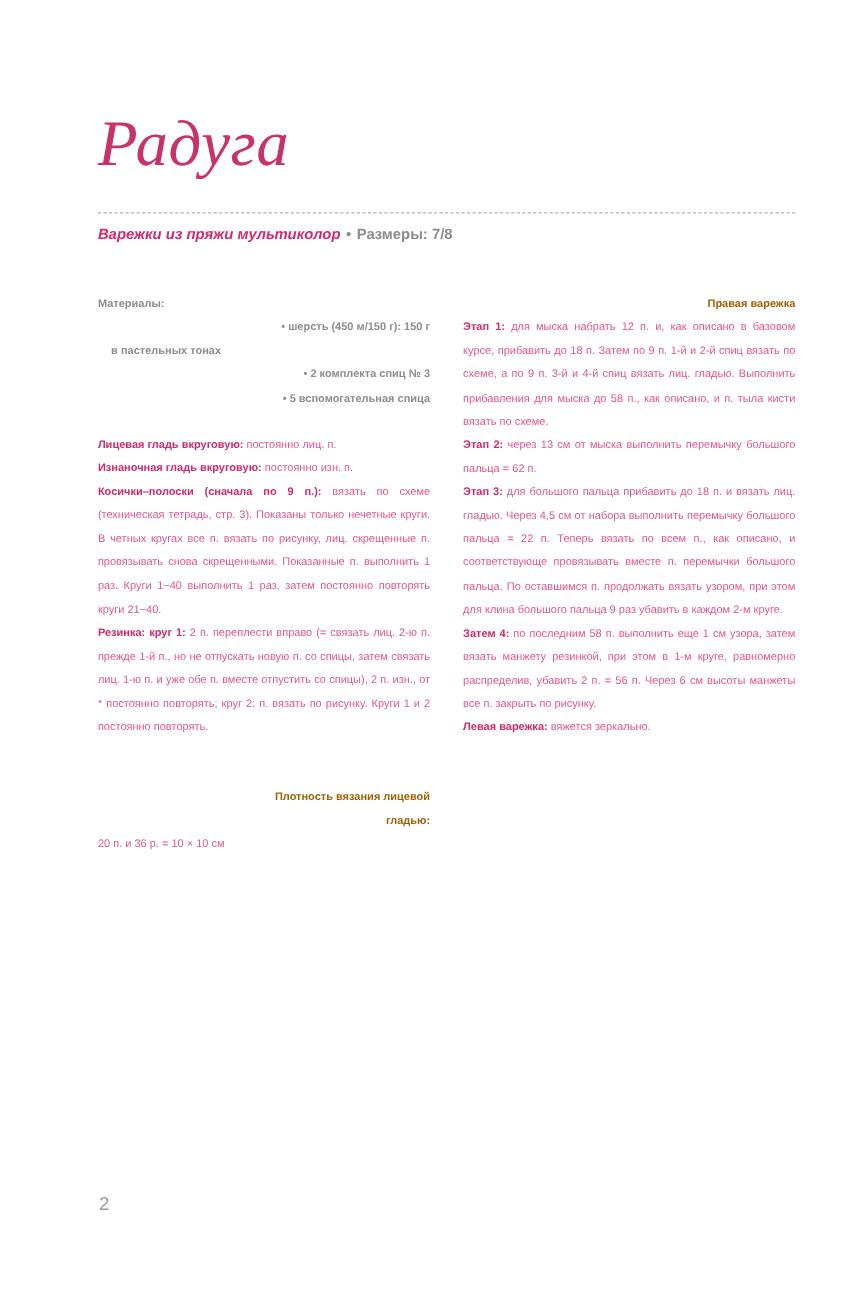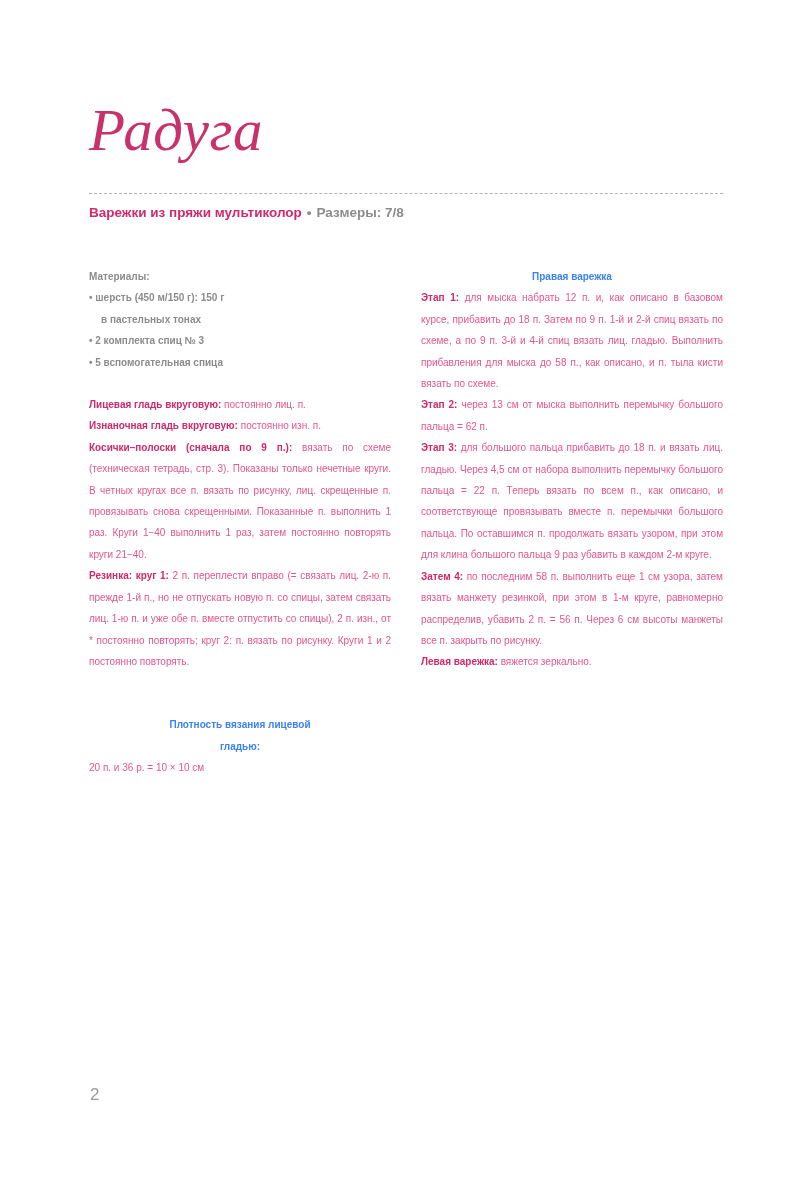--- a/index.html
+++ b/index.html
@@ -52,21 +52,21 @@
   .subtitle {
     position: absolute;
     left: 89px;
     top: 203px;
     width: 640px;
     font-size: 13.5px;
     font-weight: bold;
     line-height: 20px;
     white-space: nowrap;
   }
-  .subtitle .st-main { color: #d2286c; }
+  .subtitle .st-main { color: #d2286c; font-style: italic; }
   .subtitle .st-sep  { color: #8c8c8c; padding: 0 5px; }
   .subtitle .st-size { color: #8c8c8c; }
 
   
   .col {
     position: absolute;
     top: 266px;
     width: 302px;
     font-size: 10px;
     line-height: 21.4px;
@@ -91,30 +91,30 @@
   .pink-body {
     color: #e4558d;
     font-weight: normal;
   }
   .pink-head {
     color: #d2286c;
     font-weight: bold;
     text-align: center;
   }
   .head-only {
-    color: #3b82f6;
+    color: #a16207;
     font-weight: bold;
-    text-align: center;
+    text-align: right;
   }
 
   .para { margin: 0; }
   .para-left { text-align: left; }
 
   .bullet-line {
-    text-align: left;
+    text-align: right;
     text-indent: 0;
   }
   .bullet-cont {
     text-align: left;
     padding-left: 12px;
   }
 
   
   .page-number {
     position: absolute;

